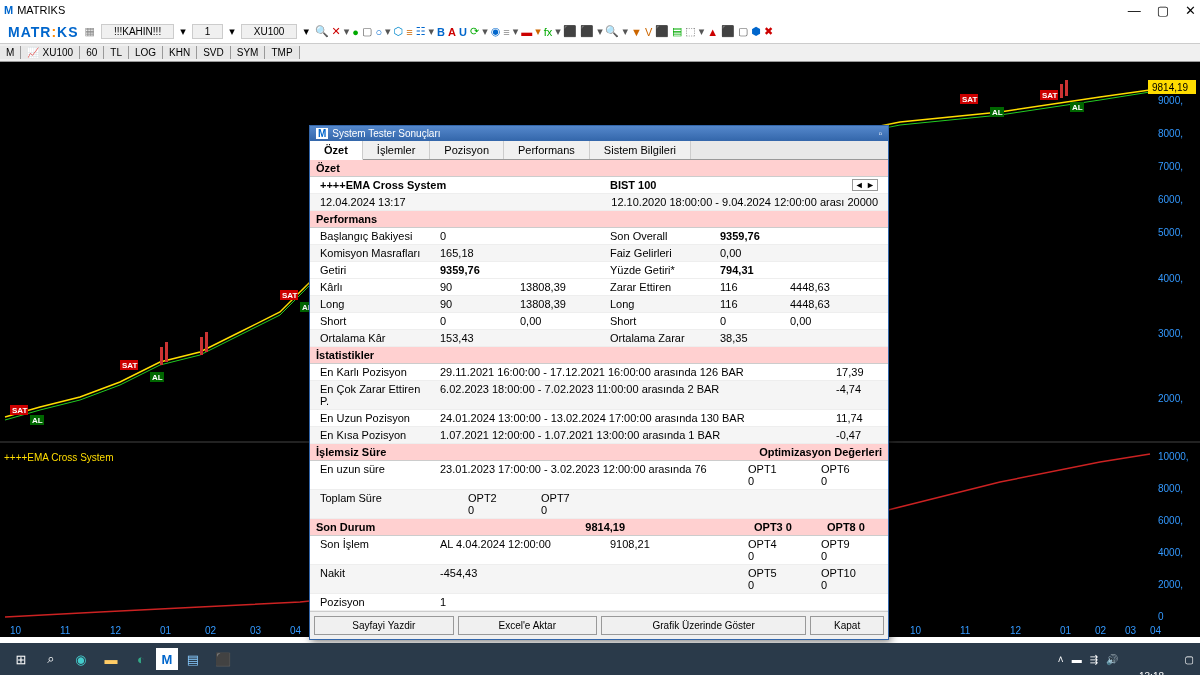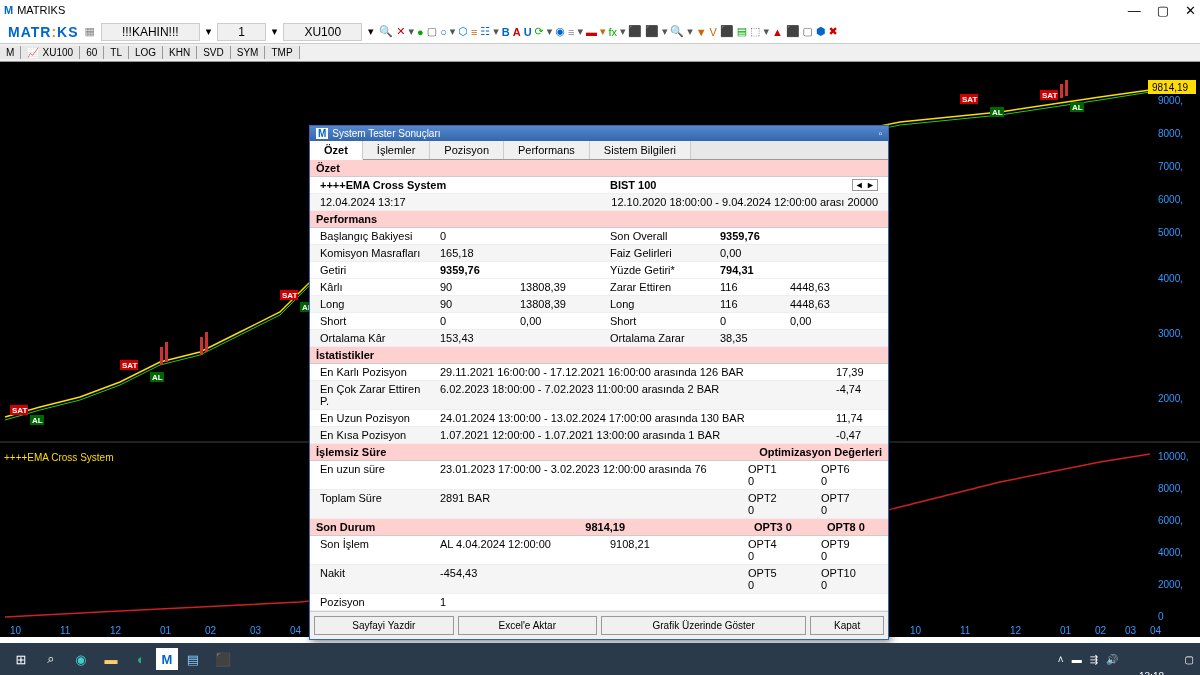--- a/index.html
+++ b/index.html
@@ -8,21 +8,21 @@
 
 .title-bar { height: 20px; background: #fff; display: flex; align-items: center; padding: 0 4px; font-size: 11px; }
 .title-bar .logo { color: #0066cc; font-weight: bold; margin-right: 4px; }
 .title-bar .controls { margin-left: auto; display: flex; gap: 16px; font-size: 13px; }
 .title-bar .controls span { cursor: pointer; }
 
 
 .main-toolbar { height: 24px; background: #fff; display: flex; align-items: center; padding: 0 8px; gap: 6px; font-size: 11px; border-bottom: 1px solid #ccc; }
 .brand { font-size: 14px; font-weight: bold; color: #0066cc; letter-spacing: 1px; }
 .brand .dot { color: #ff8800; }
-.toolbar-btn { padding: 1px 20px; border: 1px solid #ccc; background: #f0f0f0; font-size: 12px; }
+.toolbar-btn { padding: 1px 12px; border: 1px solid #ccc; background: #f0f0f0; font-size: 10px; }
 .toolbar-icons { display: flex; gap: 3px; align-items: center; }
 .toolbar-icons span { font-size: 11px; color: #555; cursor: pointer; }
 
 
 .sub-toolbar { height: 18px; background: #f0f0f0; display: flex; align-items: center; font-size: 10px; border-bottom: 1px solid #999; }
 .sub-toolbar .tab { padding: 1px 6px; border-right: 1px solid #999; background: #e8e8e8; }
 
 
 .chart-area { position: relative; height: 575px; background: #000; }
 .chart-svg { width: 100%; height: 100%; }
@@ -324,21 +324,20 @@
 
     <div class="section-header"><span>İşlemsiz Süre</span><span style="float:right;">Optimizasyon Değerleri</span></div>
     <div class="data-row">
         <div class="c1">En uzun süre</div>
         <div style="width:280px">23.01.2023 17:00:00 - 3.02.2023 12:00:00 arasında 76</div>
         <div class="opt-col">OPT1  0</div>
         <div class="opt-col">OPT6  0</div>
       </div>
     <div class="data-row stripe">
         <div class="c1">Toplam Süre</div>
-        <div style="width:280px">2891 BAR</div>
         <div class="opt-col">OPT2  0</div>
         <div class="opt-col">OPT7  0</div>
       </div>
 
     <div class="section-header"><span>Son Durum</span><span style="margin-left:210px">9814,19</span><span style="float:right;margin-right:10px"><span class="opt-col">OPT3  0</span><span class="opt-col">OPT8  0</span></span></div>
     <div class="data-row">
         <div class="c1">Son İşlem</div>
         <div style="width:170px">AL  4.04.2024 12:00:00</div>
         <div style="width:110px">9108,21</div>
         <div class="opt-col">OPT4  0</div>

